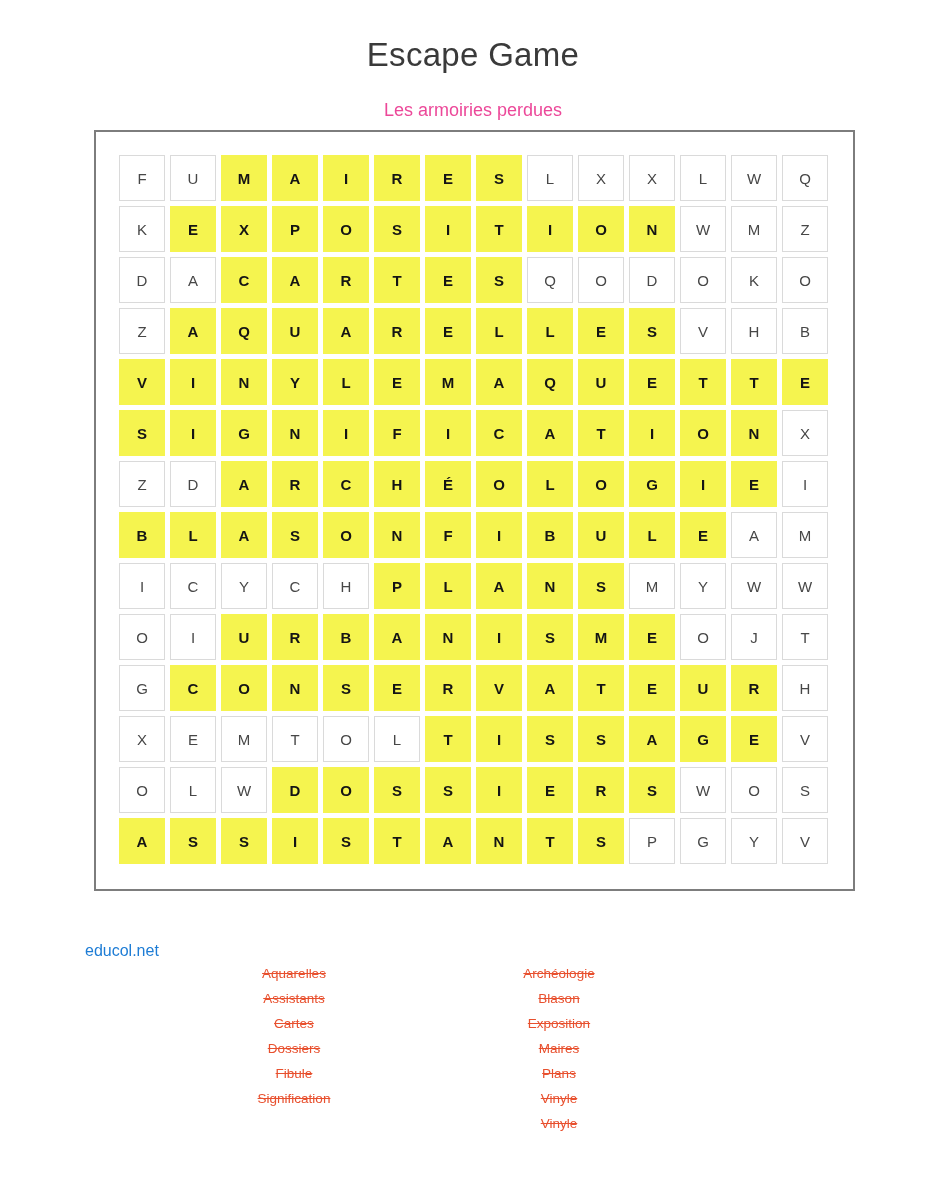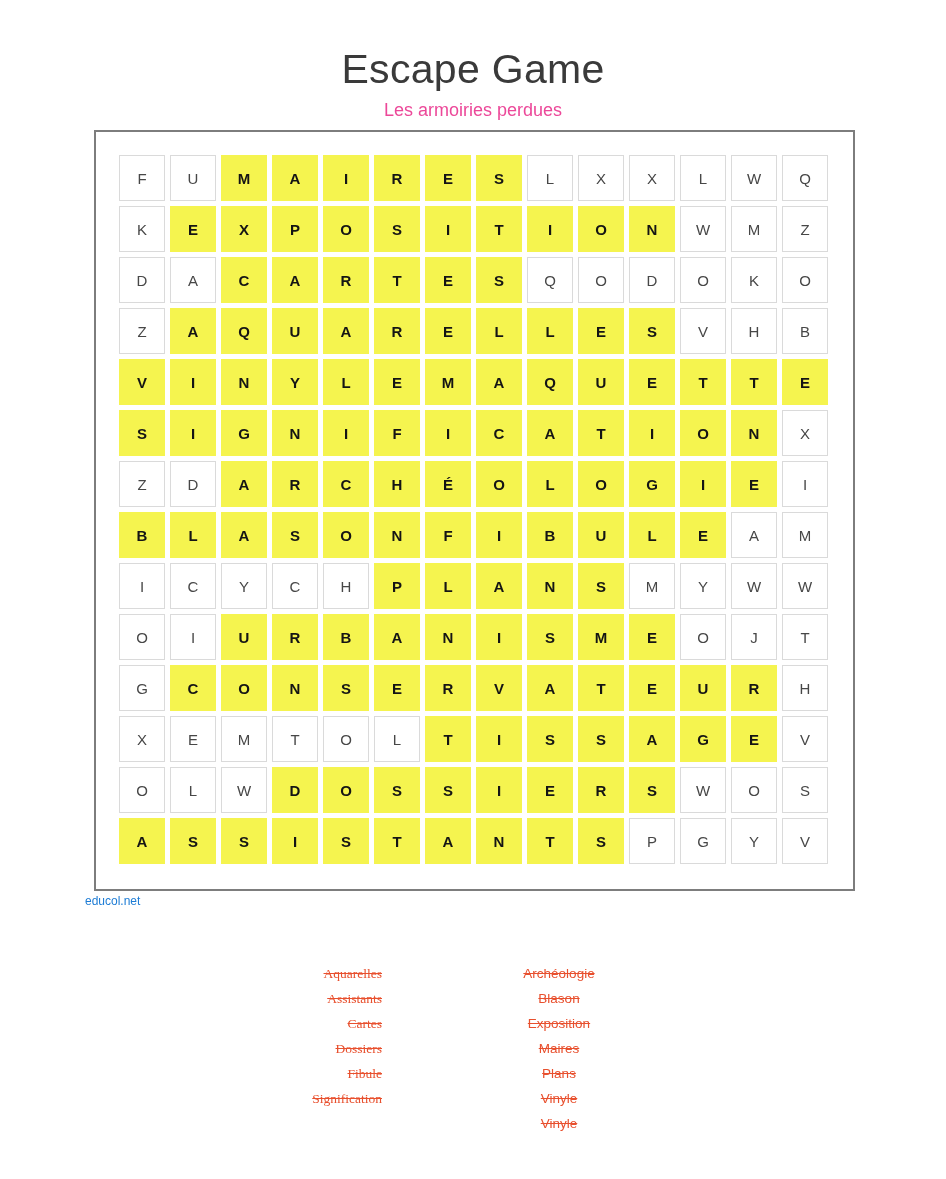--- a/index.html
+++ b/index.html
@@ -2,51 +2,51 @@
 <html style="--hl: #f5f44f; --wc: #e8502e; --lk: #1d7cd5;"><head>
 <meta charset="utf-8">
 <style>
   * { margin:0; padding:0; box-sizing:border-box; }
   html,body {
     width:946px; height:1179px; background:#ffffff;
     font-family:"Liberation Sans", sans-serif;
     position:relative; overflow:hidden;
   }
   .title {
-    position:absolute; left:0; top:46px; width:946px; text-align:center;
-    font-size:41px; font-weight:400; color:#3a3a3a; letter-spacing:.3px;
+    position:absolute; left:0; top:36px; width:946px; text-align:center;
+    font-size:33px; font-weight:400; color:#3a3a3a; letter-spacing:.3px;
   }
   .subtitle {
     position:absolute; left:0; top:100px; width:946px; text-align:center;
     font-size:18px; font-weight:400; color:#ec4899;
   }
   #grid-box {
     position:absolute; left:94px; top:130px; width:761px; height:761px;
     border:2px solid #7d7d7d; background:#ffffff;
     padding:23px;
     display:grid; grid-template-columns:repeat(14,46px); grid-auto-rows:46px; gap:5px;
   }
   .cell {
     display:flex; align-items:center; justify-content:center;
     font-size:15px; background:#ffffff; border:1px solid #dadada; color:#474747;
   }
   .cell.hl {
     background:var(--hl,#f5f44f); border-color:var(--hl,#f5f44f);
     color:#141414; font-weight:bold;
   }
   #source-link {
-    position:absolute; left:85px; top:894px; font-size:12px;
+    position:absolute; left:85px; top:942px; font-size:16px;
     color:var(--lk,#1d7cd5); text-decoration:none; cursor:pointer;
   }
   .wordcol {
     position:absolute; top:961px; font-size:13.5px; line-height:25px;
     color:var(--wc,#e8502e);
   }
   .wordcol .word { display:block; text-decoration:line-through; }
-  #wordlist-col1 { left:182px; width:200px; text-align:right;font-family:Liberation Serif, serif; }
+  #wordlist-col1 { left:194px; width:200px; text-align:center; }
   #wordlist-col2 { left:444px; width:230px; text-align:center; }
 </style>
 </head>
 <body>
 
 <div class="title">Escape Game</div>
 <div class="subtitle">Les armoiries perdues</div>
 
 <div id="grid-box">
     <div class="cell">F</div>

